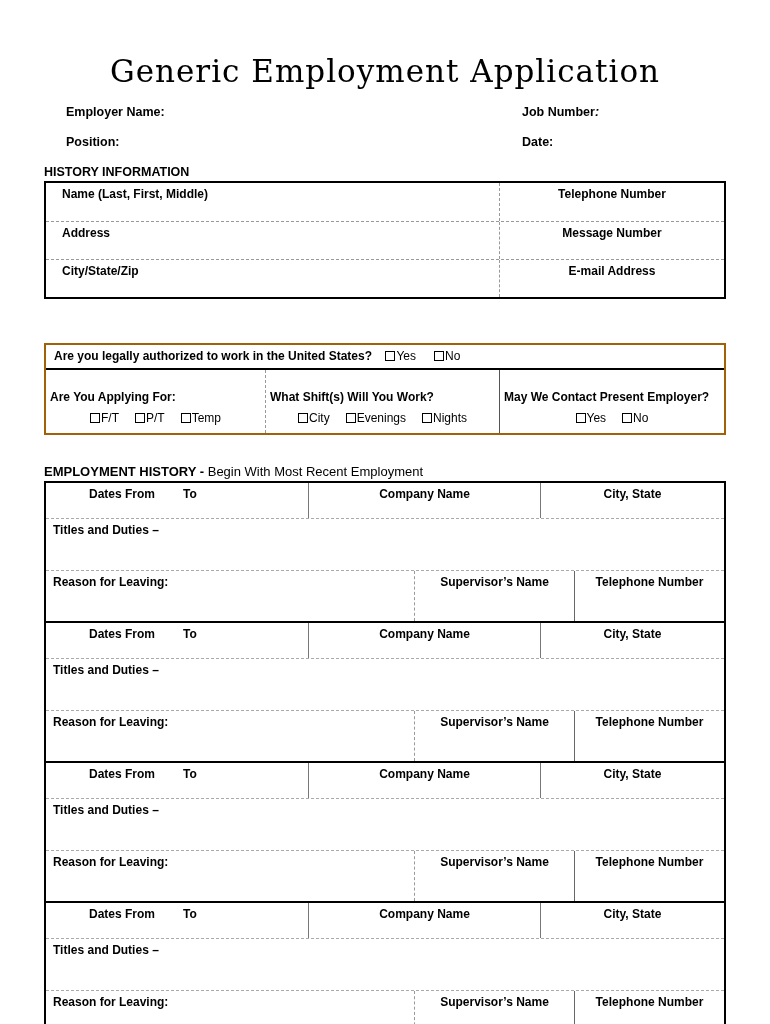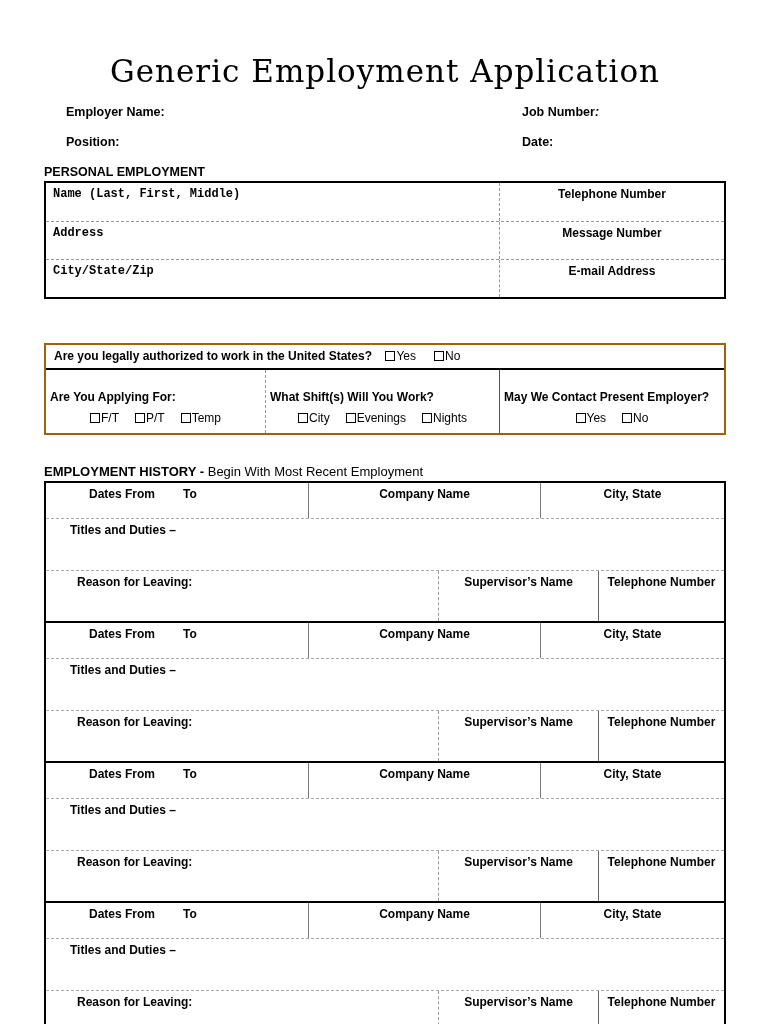--- a/index.html
+++ b/index.html
@@ -33,21 +33,21 @@
 
   .section-heading { font-size: 12.5px; font-weight: bold; margin-top: 11px; }
 
   
   .lbl { font-size: 12px; font-weight: bold; }
 
   
   .p-table { border: 2px solid #000; margin-top: 2px; }
   .p-row { display: grid; grid-template-columns: 454px 1fr; height: 38px; border-top: 1px dashed #999; }
   .p-row:first-child { border-top: none; }
-  .p-left  { padding: 4px 7px; border-right: 1px dashed #999; font-family: Liberation Mono, monospace; }
+  .p-left  { padding: 4px 16px; border-right: 1px dashed #999; }
   .p-right { padding: 4px 7px; text-align: center; }
 
   
   .q-table { border: 2px solid #a16207; margin-top: 44px; }
   .q-row { padding: 4px 8px 5px; font-size: 12px; border-bottom: 2px solid #000; }
   .q-row .q-text { font-weight: bold; margin-right: 10px; }
   .q-cols { display: grid; grid-template-columns: 219px 234px 1fr; }
   .q-col { text-align: left; padding: 20px 4px 8px; }
   .q-col.div-dashed { border-left: 1px dashed #999; }
   .q-col.div-solid  { border-left: 1px solid #555; }
@@ -67,22 +67,22 @@
   .e-table { border: 2px solid #000; margin-top: 2px; }
   .blk { border-top: 2px solid #000; }
   .blk:first-child { border-top: none; }
   .blk-r1 {
     display: grid; grid-template-columns: 226px 232px 1fr;
     height: 36px; border-bottom: 1px dashed #aaa; padding-left: 36px;
   }
   .blk-r1 .c { padding: 4px 7px; }
   .blk-r1 .c.centered { text-align: center; border-left: 1px solid #777; }
   .to-label { margin-left: 28px; }
-  .blk-titles { height: 52px; padding: 4px 24px; border-bottom: 1px dashed #aaa; }
-  .blk-r3 { display: grid; grid-template-columns: 368px 160px 1fr; height: 50px; padding-left: 24px; }
+  .blk-titles { height: 52px; padding: 4px 7px; border-bottom: 1px dashed #aaa; }
+  .blk-r3 { display: grid; grid-template-columns: 368px 160px 1fr; height: 50px; }
   .r3-reason { padding: 4px 7px; }
   .r3-sup { padding: 4px 3px; text-align: center; border-left: 1px dashed #999; }
   .r3-tel { padding: 4px 3px; text-align: center; border-left: 1px solid #666; }
 </style>
 </head>
 <body>
 
 <div class="page">
   <div class="doc-title">Generic Employment Application</div>
 
@@ -100,21 +100,21 @@
       <div class="meta-row">
         <div class="cell-fill">
           <span>Position:</span>
         </div>
         <div class="cell-fill">
           <span>Date:</span>
         </div>
       </div>
     </div>
 
-    <div class="section-heading">PERSONAL EMPLOYMENT</div>
+    <div class="section-heading">HISTORY INFORMATION</div>
     <div class="p-table">
       <div class="p-row">
         <div class="p-left lbl">
           <span>Name (Last, First, Middle)</span>
         </div>
         <div class="p-right lbl">
           <span>Telephone Number</span>
         </div>
       </div>
       <div class="p-row">

